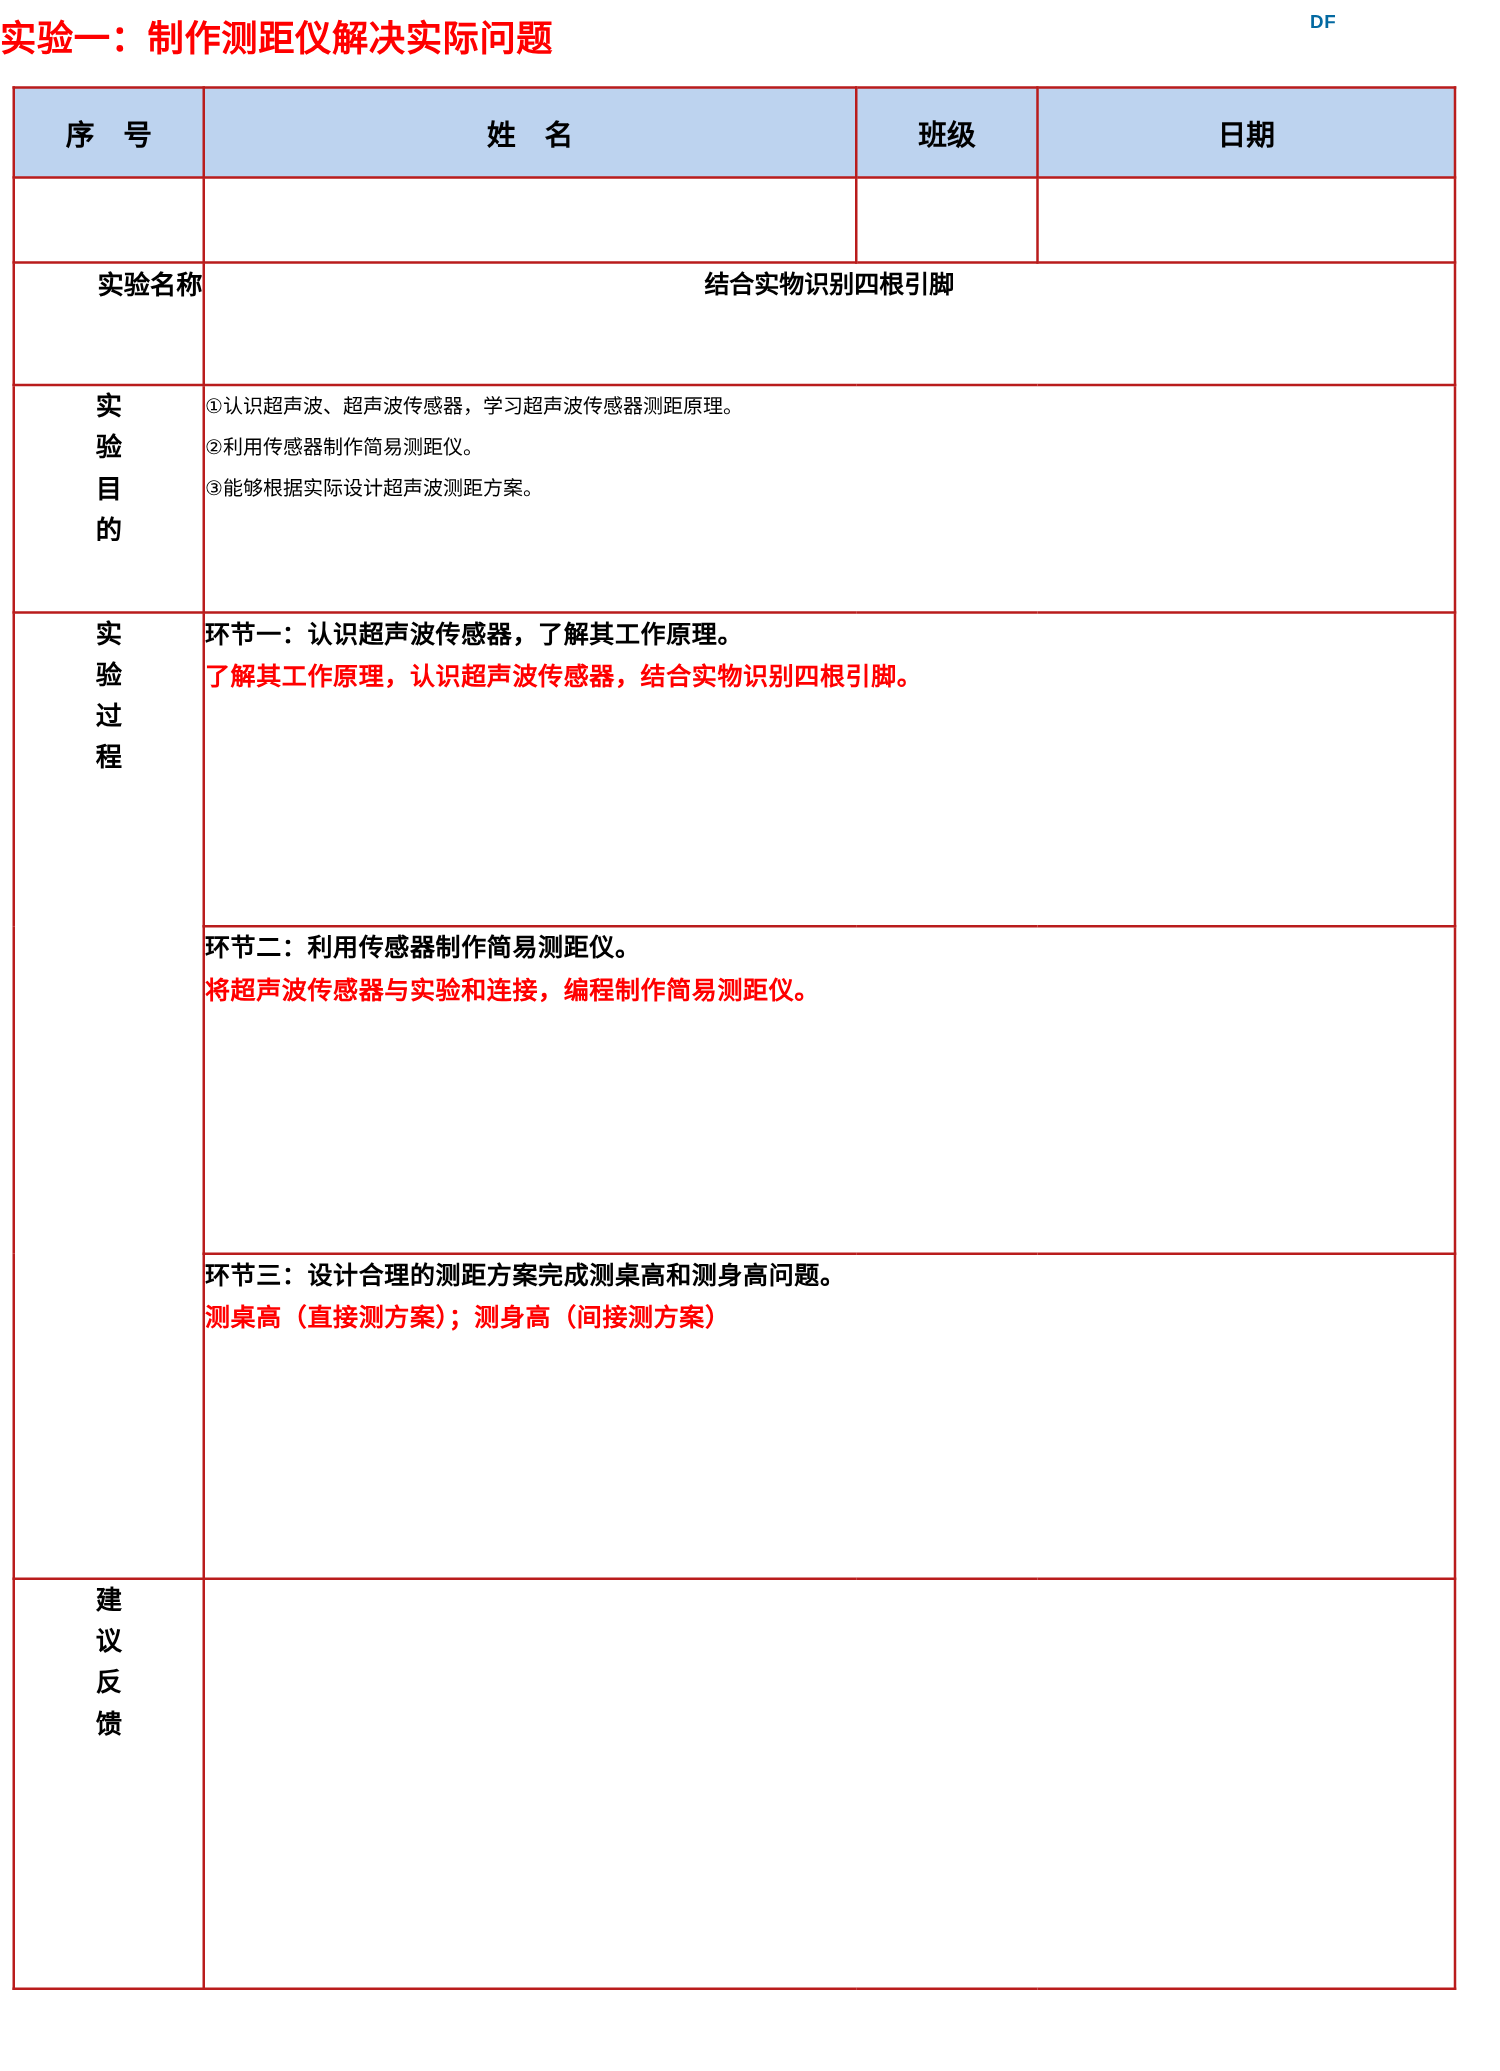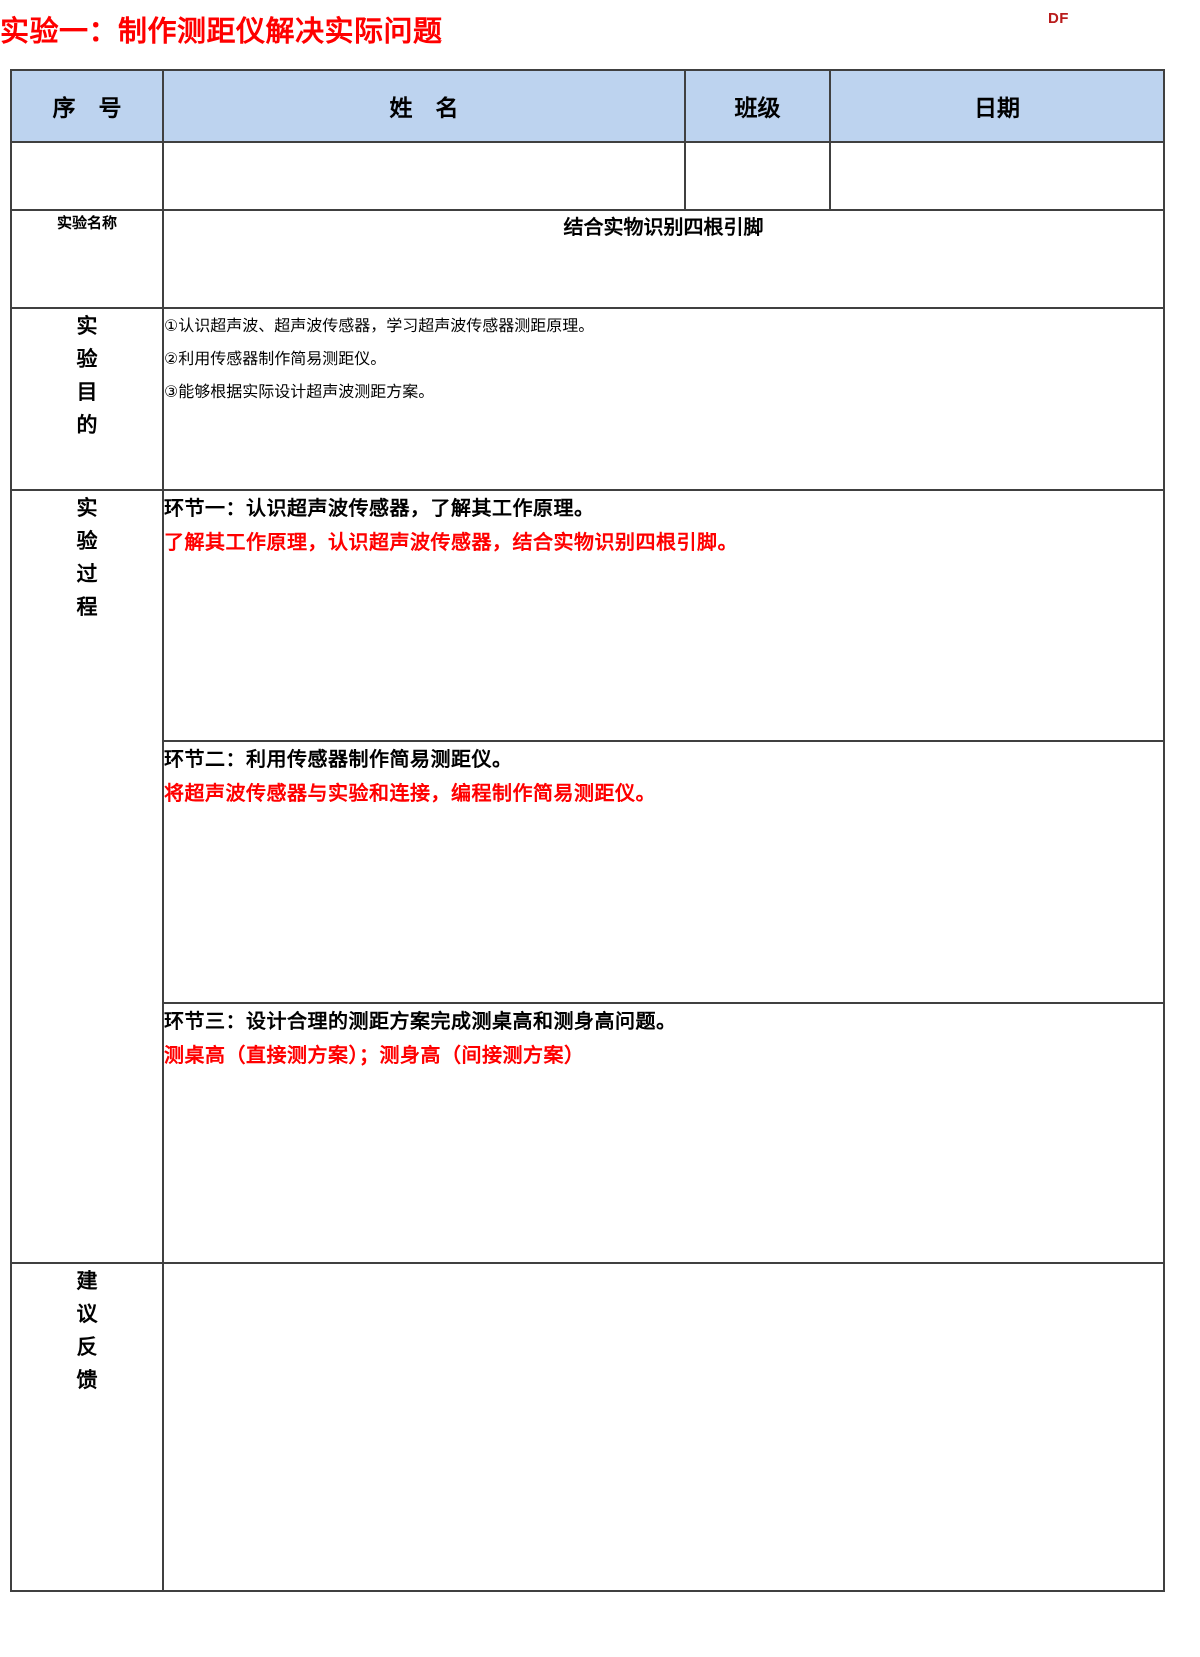--- a/index.html
+++ b/index.html
@@ -24,21 +24,21 @@
 
   
   .brand {
     position: absolute;
     top: 9px;
     right: 131px;
     font-family: "Liberation Sans", "DejaVu Sans", sans-serif;
     font-weight: bold;
     font-size: 15px;
     letter-spacing: 0.5px;
-    color: #b91c1c;
+    color: #0369a1;
   }
 
   
   .doc-title {
     position: absolute;
     top: 17px;
     left: 0;
     width: 1163px;
     text-align: left;
     font-family: Liberation Mono, monospace;
@@ -53,21 +53,21 @@
   
   .sheet {
     position: absolute;
     top: 69px;
     left: 10px;
     width: 1153px;
     border-collapse: collapse;
     table-layout: fixed;
   }
   .sheet td {
-    border: 2px solid #404040;
+    border: 2px solid #b91c1c;
     padding: 0;
     vertical-align: top;
     background: #ffffff;
   }
 
   .col-no    { width: 152px; }
   .col-name  { width: 522px; }
   .col-class { width: 145px; }
   .col-date  { width: 334px; }
 
@@ -80,25 +80,25 @@
     font-family: "Liberation Sans", "DejaVu Sans", sans-serif;
     font-weight: bold;
     font-size: 23px;
     color: #000000;
   }
 
   .blank-row td { height: 66px; }
 
   
   .lbl {
-    text-align: center;
-    vertical-align: middle;
-    font-family: "Liberation Sans", "DejaVu Sans", sans-serif;
-    font-weight: bold;
-    font-size: 15px;
+    text-align: right;
+    vertical-align: middle;
+    font-family: "Liberation Sans", "DejaVu Sans", sans-serif;
+    font-weight: bold;
+    font-size: 21px;
     color: #000;
     border-radius: 31px;
   }
   .lbl-vert {
     text-align: right;
     vertical-align: middle;
     font-family: "Liberation Sans", "DejaVu Sans", sans-serif;
     font-weight: bold;
     font-size: 21px;
     color: #000;

